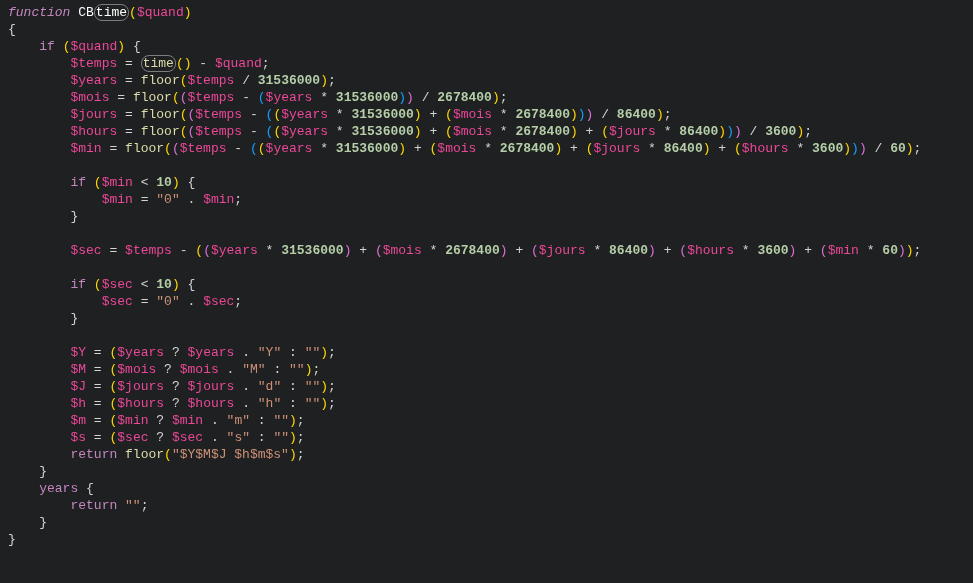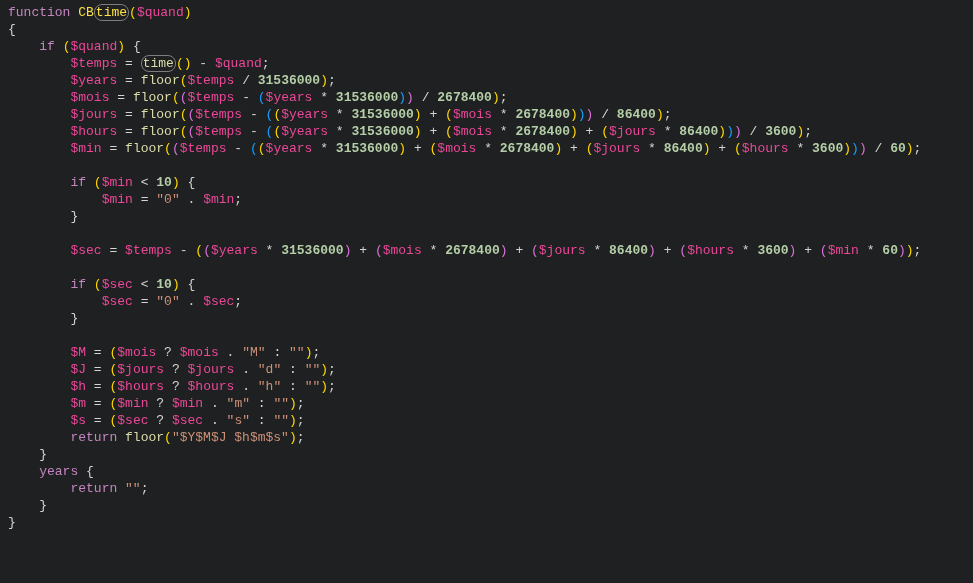--- a/index.html
+++ b/index.html
@@ -8,23 +8,23 @@
     color: #d4d4d4;
     font-family: Consolas, 'Courier New', monospace;
     font-size: 13px;
     line-height: 17px;
     padding: 4px 0;
     width: 973px;
     height: 583px;
     overflow: hidden;
   }
   .line { white-space: pre; padding: 0 8px; }
-  .kw-func { color: #c586c0; }
+  .kw-func { color: #c586c0; font-style: italic; }
   .kw-ctrl { color: #c586c0; }
-  .fn-name { color: #fde047; }
+  .fn-name { color: #ffffff; }
   .fn-call { color: #dcdcaa; }
   .var { color: #ec4899; }
   .paren { color: #ffd700; }
   .paren2 { color: #da70d6; }
   .paren3 { color: #179fff; }
   .brace { color: #d4d4d4; }
   .op { color: #d4d4d4; }
   .num { color: #b5cea8; font-weight: bold; }
   .str { color: #ce9178; }
   .punct { color: #d4d4d4; }
@@ -68,20 +68,21 @@
 <div class="line"> </div>
 
 <div class="line">        <span class="kw-ctrl">if</span> <span class="paren">(</span><span class="var">$sec</span> <span class="op">&lt;</span> <span class="num">10</span><span class="paren">)</span> <span class="brace">{</span></div>
 
 <div class="line">            <span class="var">$sec</span> <span class="op">=</span> <span class="str">"0"</span> <span class="op">.</span> <span class="var">$sec</span><span class="punct">;</span></div>
 
 <div class="line">        <span class="brace">}</span></div>
 
 <div class="line"> </div>
 
+<div class="line">        <span class="var">$Y</span> <span class="op">=</span> <span class="paren">(</span><span class="var">$years</span> <span class="op">?</span> <span class="var">$years</span> <span class="op">.</span> <span class="str">"Y"</span> <span class="op">:</span> <span class="str">""</span><span class="paren">)</span><span class="punct">;</span></div>
 
 <div class="line">        <span class="var">$M</span> <span class="op">=</span> <span class="paren">(</span><span class="var">$mois</span> <span class="op">?</span> <span class="var">$mois</span> <span class="op">.</span> <span class="str">"M"</span> <span class="op">:</span> <span class="str">""</span><span class="paren">)</span><span class="punct">;</span></div>
 
 <div class="line">        <span class="var">$J</span> <span class="op">=</span> <span class="paren">(</span><span class="var">$jours</span> <span class="op">?</span> <span class="var">$jours</span> <span class="op">.</span> <span class="str">"d"</span> <span class="op">:</span> <span class="str">""</span><span class="paren">)</span><span class="punct">;</span></div>
 
 <div class="line">        <span class="var">$h</span> <span class="op">=</span> <span class="paren">(</span><span class="var">$hours</span> <span class="op">?</span> <span class="var">$hours</span> <span class="op">.</span> <span class="str">"h"</span> <span class="op">:</span> <span class="str">""</span><span class="paren">)</span><span class="punct">;</span></div>
 
 <div class="line">        <span class="var">$m</span> <span class="op">=</span> <span class="paren">(</span><span class="var">$min</span> <span class="op">?</span> <span class="var">$min</span> <span class="op">.</span> <span class="str">"m"</span> <span class="op">:</span> <span class="str">""</span><span class="paren">)</span><span class="punct">;</span></div>
 
 <div class="line">        <span class="var">$s</span> <span class="op">=</span> <span class="paren">(</span><span class="var">$sec</span> <span class="op">?</span> <span class="var">$sec</span> <span class="op">.</span> <span class="str">"s"</span> <span class="op">:</span> <span class="str">""</span><span class="paren">)</span><span class="punct">;</span></div>

